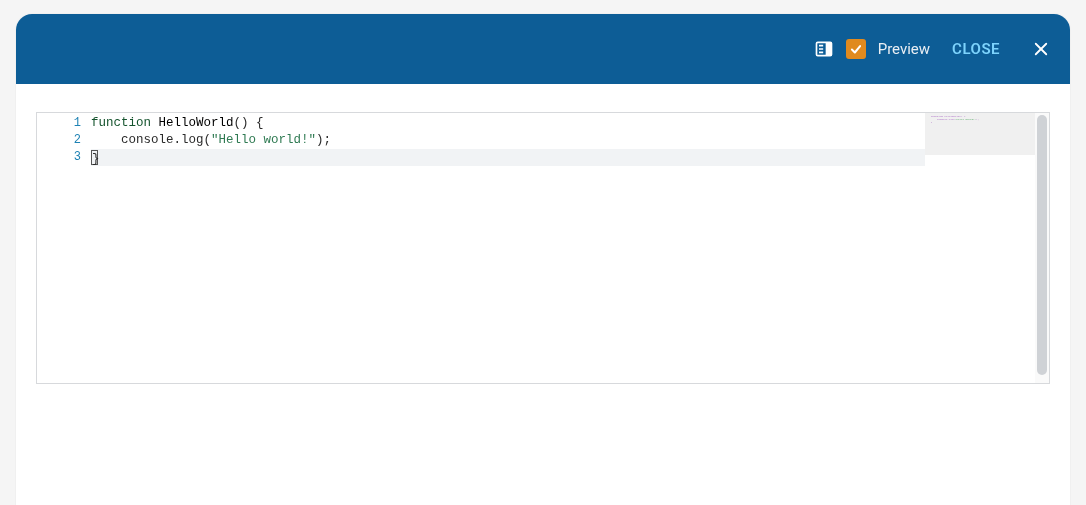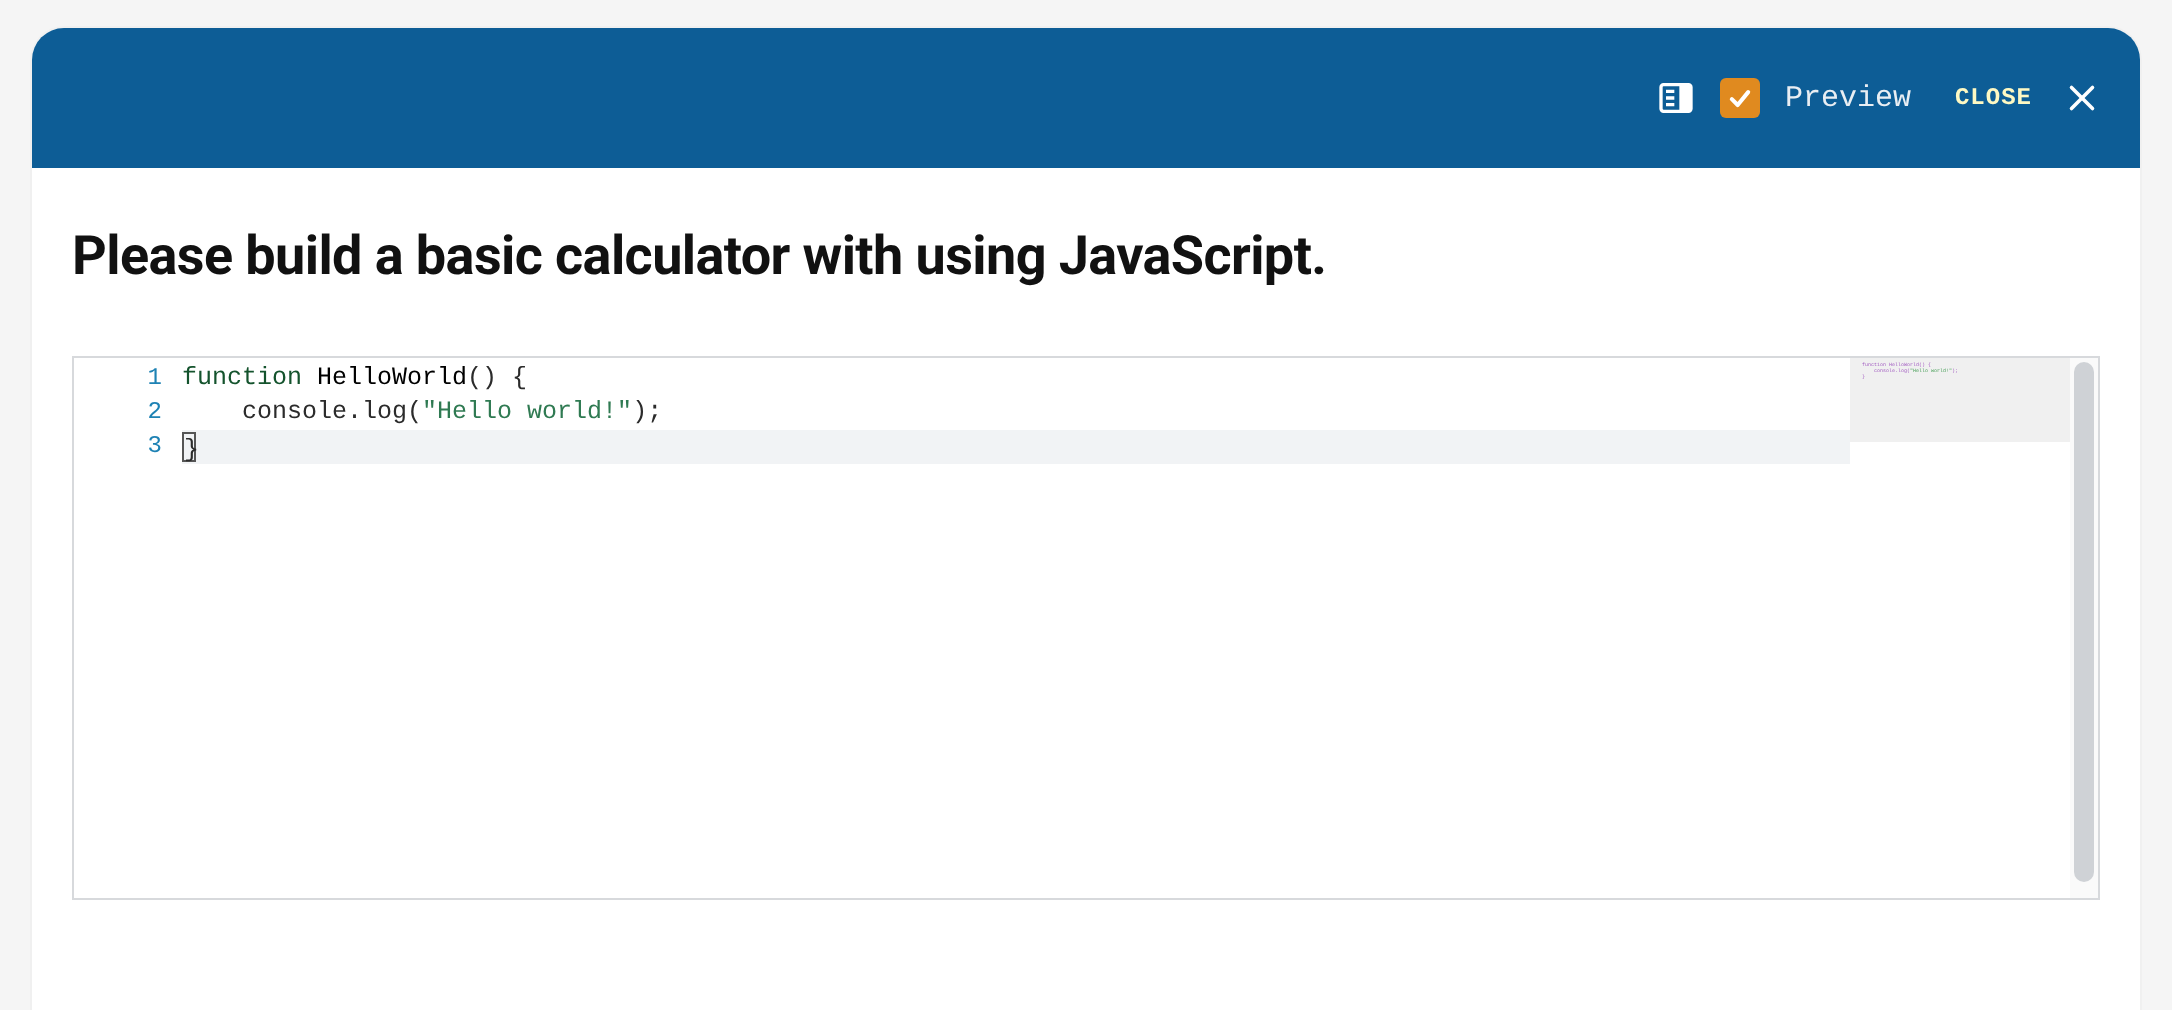--- a/index.html
+++ b/index.html
@@ -15,32 +15,31 @@
   }
   .header {
     background: #0d5d96;
     height: 70px;
     display: flex;
     align-items: center;
     justify-content: flex-end;
     padding: 0 20px;
     gap: 12px;
     color: #fff;
-    font-family: Liberation Mono, monospace;
   }
   .hdr-icon { display: inline-flex; align-items: center; justify-content: center; }
   .panel-icon svg { width: 20px; height: 20px; }
   .checkbox {
     width: 20px; height: 20px; border-radius: 3px;
     background: #e08a1f;
     display: inline-flex; align-items: center; justify-content: center;
   }
   .checkbox svg { width: 14px; height: 14px; }
   .preview-label { color: #e9eef3; font-size: 15px; margin-right: 10px; }
-  .close-label { color: #fef9c3; font-size: 12px; font-weight: 600; letter-spacing: 0.5px; margin-right: 4px; }
+  .close-label { color: #7dd3fc; font-size: 15px; font-weight: 600; letter-spacing: 0.5px; margin-right: 20px; }
   .close-icon svg { width: 18px; height: 18px; }
 
   .content { padding: 28px 20px 10px 20px; flex: 1; display: flex; flex-direction: column; }
   .title { font-size: 27px; font-weight: 700; color: #111; letter-spacing: -0.3px; margin-bottom: 34px; }
 
   .editor-wrap {
     border: 1px solid #d7d9dc;
     height: 272px;
     display: flex;
     position: relative;
@@ -133,21 +132,20 @@
     <span class="close-label">CLOSE</span>
     <span class="hdr-icon close-icon">
       <svg viewBox="0 0 24 24" fill="none" stroke="#fff" stroke-width="2.4" stroke-linecap="round">
         <line x1="5" y1="5" x2="19" y2="19"></line>
         <line x1="19" y1="5" x2="5" y2="19"></line>
       </svg>
     </span>
   </div>
 
   <div class="content">
-    <h1 class="title">Please build a basic calculator with using JavaScript.</h1>
 
     <div class="editor-wrap">
       <div class="editor-main">
         <div class="gutter" id="gutter">
             <div>1</div>
             <div>2</div>
             <div>3</div>
           </div>
         <div class="code" id="code"><div class="code-line"><span class="tok-keyword">function</span><span class=""> </span><span class="tok-funcname">HelloWorld</span><span class="tok-punc">() {</span></div><div class="code-line"><span class="tok-punc">    console.log(</span><span class="tok-string">"Hello world!"</span><span class="tok-punc">);</span></div><div class="code-line current-line"><span class="cursor-box">}</span></div></div>
       </div>

